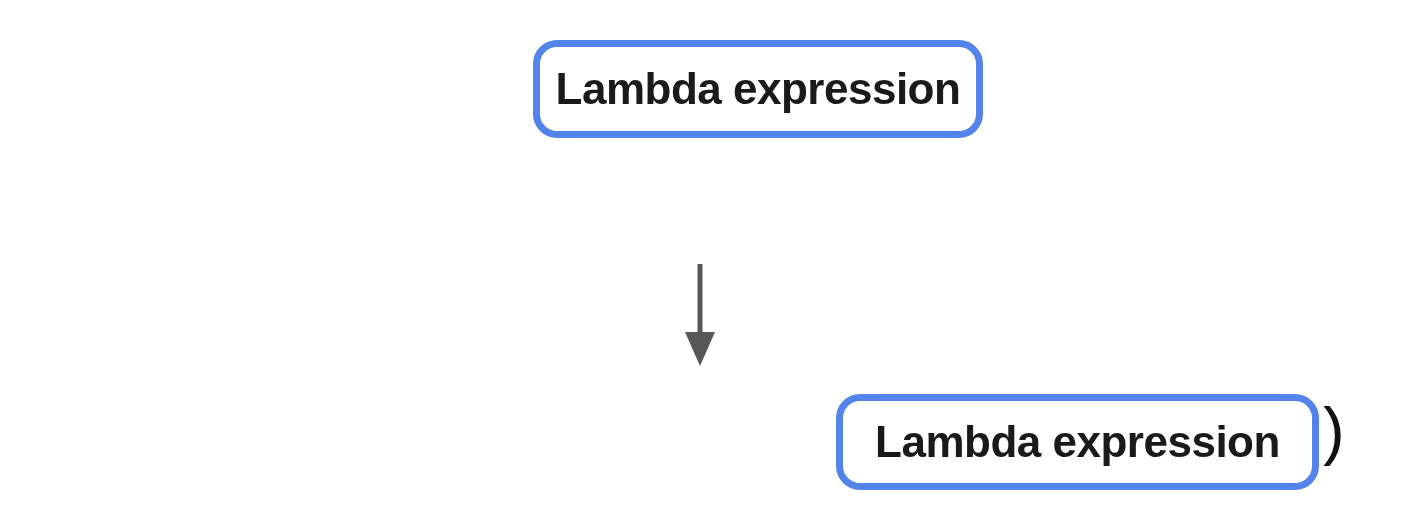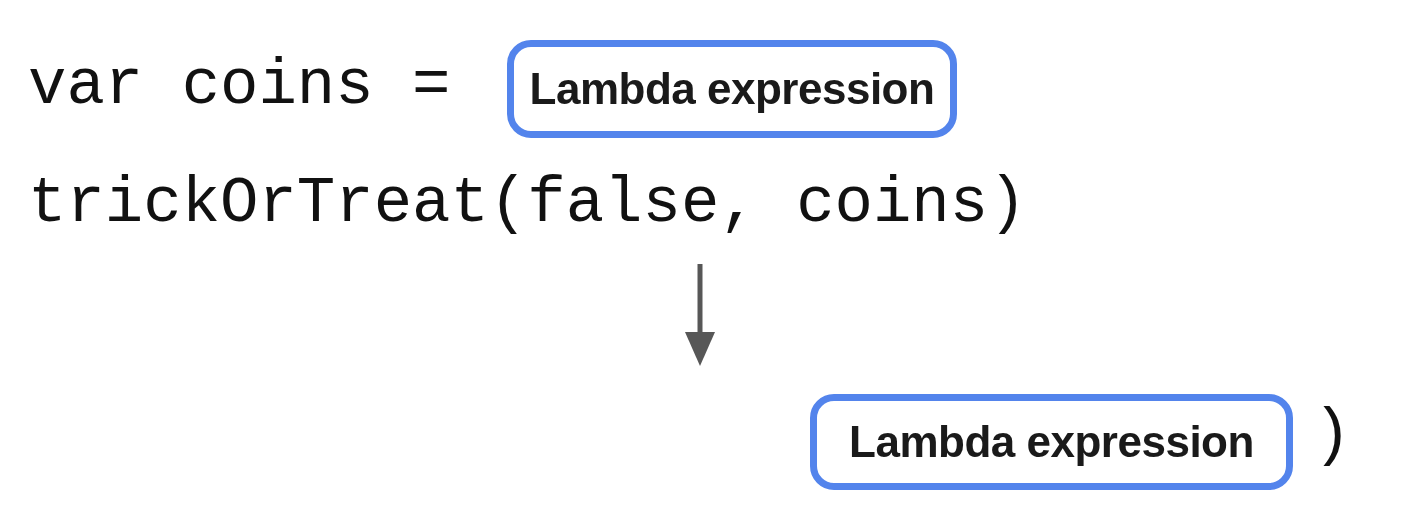--- a/index.html
+++ b/index.html
@@ -33,20 +33,21 @@
   .line3 { left: 28px; top: 404px; }
   .close-paren { left: 1313px; top: 404px; }
   .lambda-box {
     position: absolute;
     border: 7px solid var(--box-border);
     border-radius: 24px;
     background: var(--background);
     display: flex;
     align-items: center;
     justify-content: center;
+    margin-left: 26px;
   }
   .box1 { left: 507px; top: 40px;  width: 450px; height: 98px; }
   .box2 { left: 810px; top: 394px; width: 483px; height: 96px; }
   .box-label {
     font-family: "Liberation Sans", sans-serif;
     font-weight: 700;
     font-size: 44px;
     letter-spacing: -0.5px;
     color: var(--box-label-color);
     white-space: nowrap;
@@ -55,27 +56,25 @@
     position: absolute;
     left: 678px;
     top: 260px;
   }
 </style>
 </head>
 <body>
 
 <div class="canvas">
 
-  <div class="code line1">var coins =</div>
 
   <div class="lambda-box box1">
     <span class="box-label">Lambda expression</span>
   </div>
 
-  <div class="code line2">trickOrTreat(false, coins)</div>
 
   <svg class="arrow-svg" width="44" height="110" viewBox="0 0 44 110">
     <line x1="22" y1="4" x2="22" y2="74" stroke-width="5" stroke="#575757"></line>
     <polygon points="7,72 37,72 22,106" fill="#575757"></polygon>
   </svg>
 
 
   <div class="lambda-box box2">
     <span class="box-label">Lambda expression</span>
   </div>

